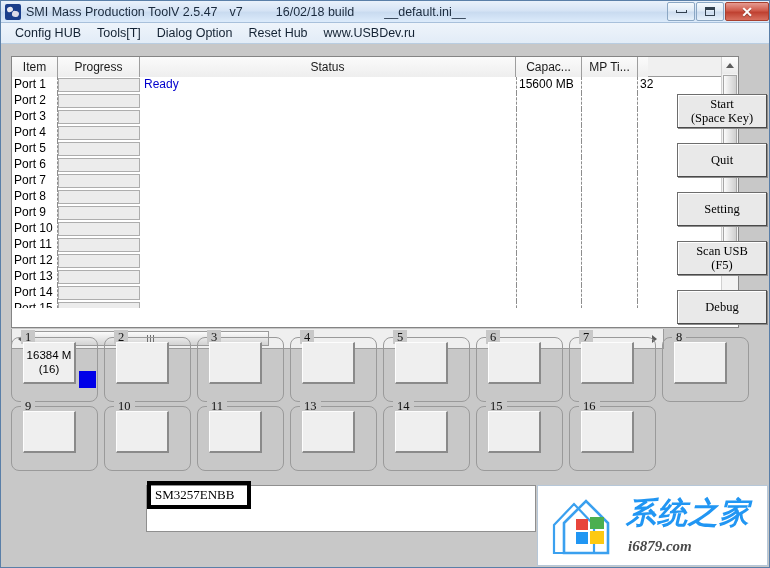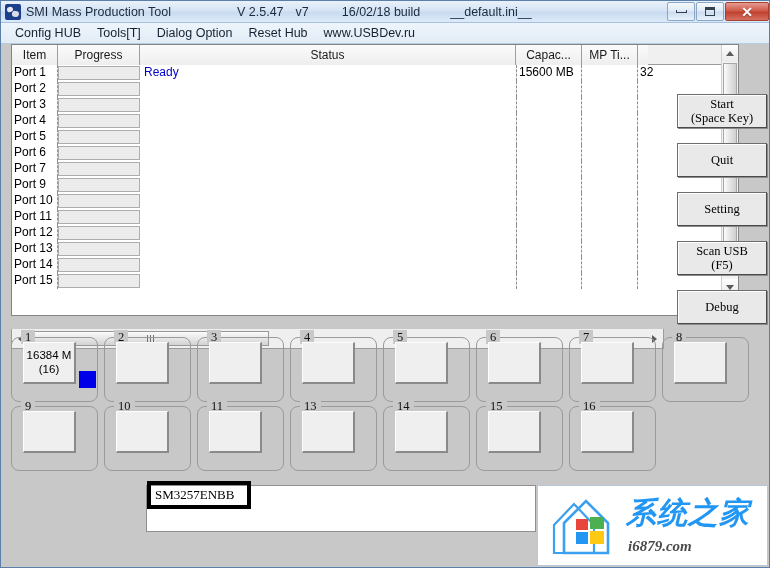--- a/index.html
+++ b/index.html
@@ -61,21 +61,21 @@
     background: #dcdce8;
     border-radius: 40% 50% 50% 45%;
     transform: rotate(14deg);
   }
   .title-text {
     font-size: 12.5px;
     color: #1a2a3d;
     white-space: nowrap;
     flex: none;
   }
-  #title-version  { margin-left: 66px; }
+  #title-version  { }
   #title-v7       { margin-left: 12px; }
   #title-build    { margin-left: 33px; }
   #title-ini      { margin-left: 30px; }
 
   .winbtns {
     position: absolute;
     right: 2px;
     top: 1px;
     display: flex;
     height: 19px;
@@ -145,21 +145,21 @@
     position: absolute;
     left: 0; top: 43px;
     width: 768px;
     height: 523px;
     background: #c8c8c8;
   }
 
   
   #listwrap {
     position: absolute;
-    left: 10px; top: 0;
+    left: 10px; top: 12px;
     width: 728px;
     height: 272px;
     background: #ffffff;
     border: 1px solid #848484;
     box-sizing: border-box;
     overflow: hidden;
   }
   #listhead {
     display: flex;
     height: 20px;
@@ -656,20 +656,28 @@
           <div class="row">
             <div class="c-item">Port 6</div>
             <div class="c-prog"></div>
             <div class="c-status"></div>
             <div class="c-capac"></div>
             <div class="c-mpti"></div>
             <div class="c-extra"></div>
           </div>
           <div class="row">
             <div class="c-item">Port 7</div>
+            <div class="c-prog"></div>
+            <div class="c-status"></div>
+            <div class="c-capac"></div>
+            <div class="c-mpti"></div>
+            <div class="c-extra"></div>
+          </div>
+          <div class="row">
+            <div class="c-item">Port 8</div>
             <div class="c-prog"></div>
             <div class="c-status"></div>
             <div class="c-capac"></div>
             <div class="c-mpti"></div>
             <div class="c-extra"></div>
           </div>
           <div class="row">
             <div class="c-item">Port 9</div>
             <div class="c-prog"></div>
             <div class="c-status"></div>

